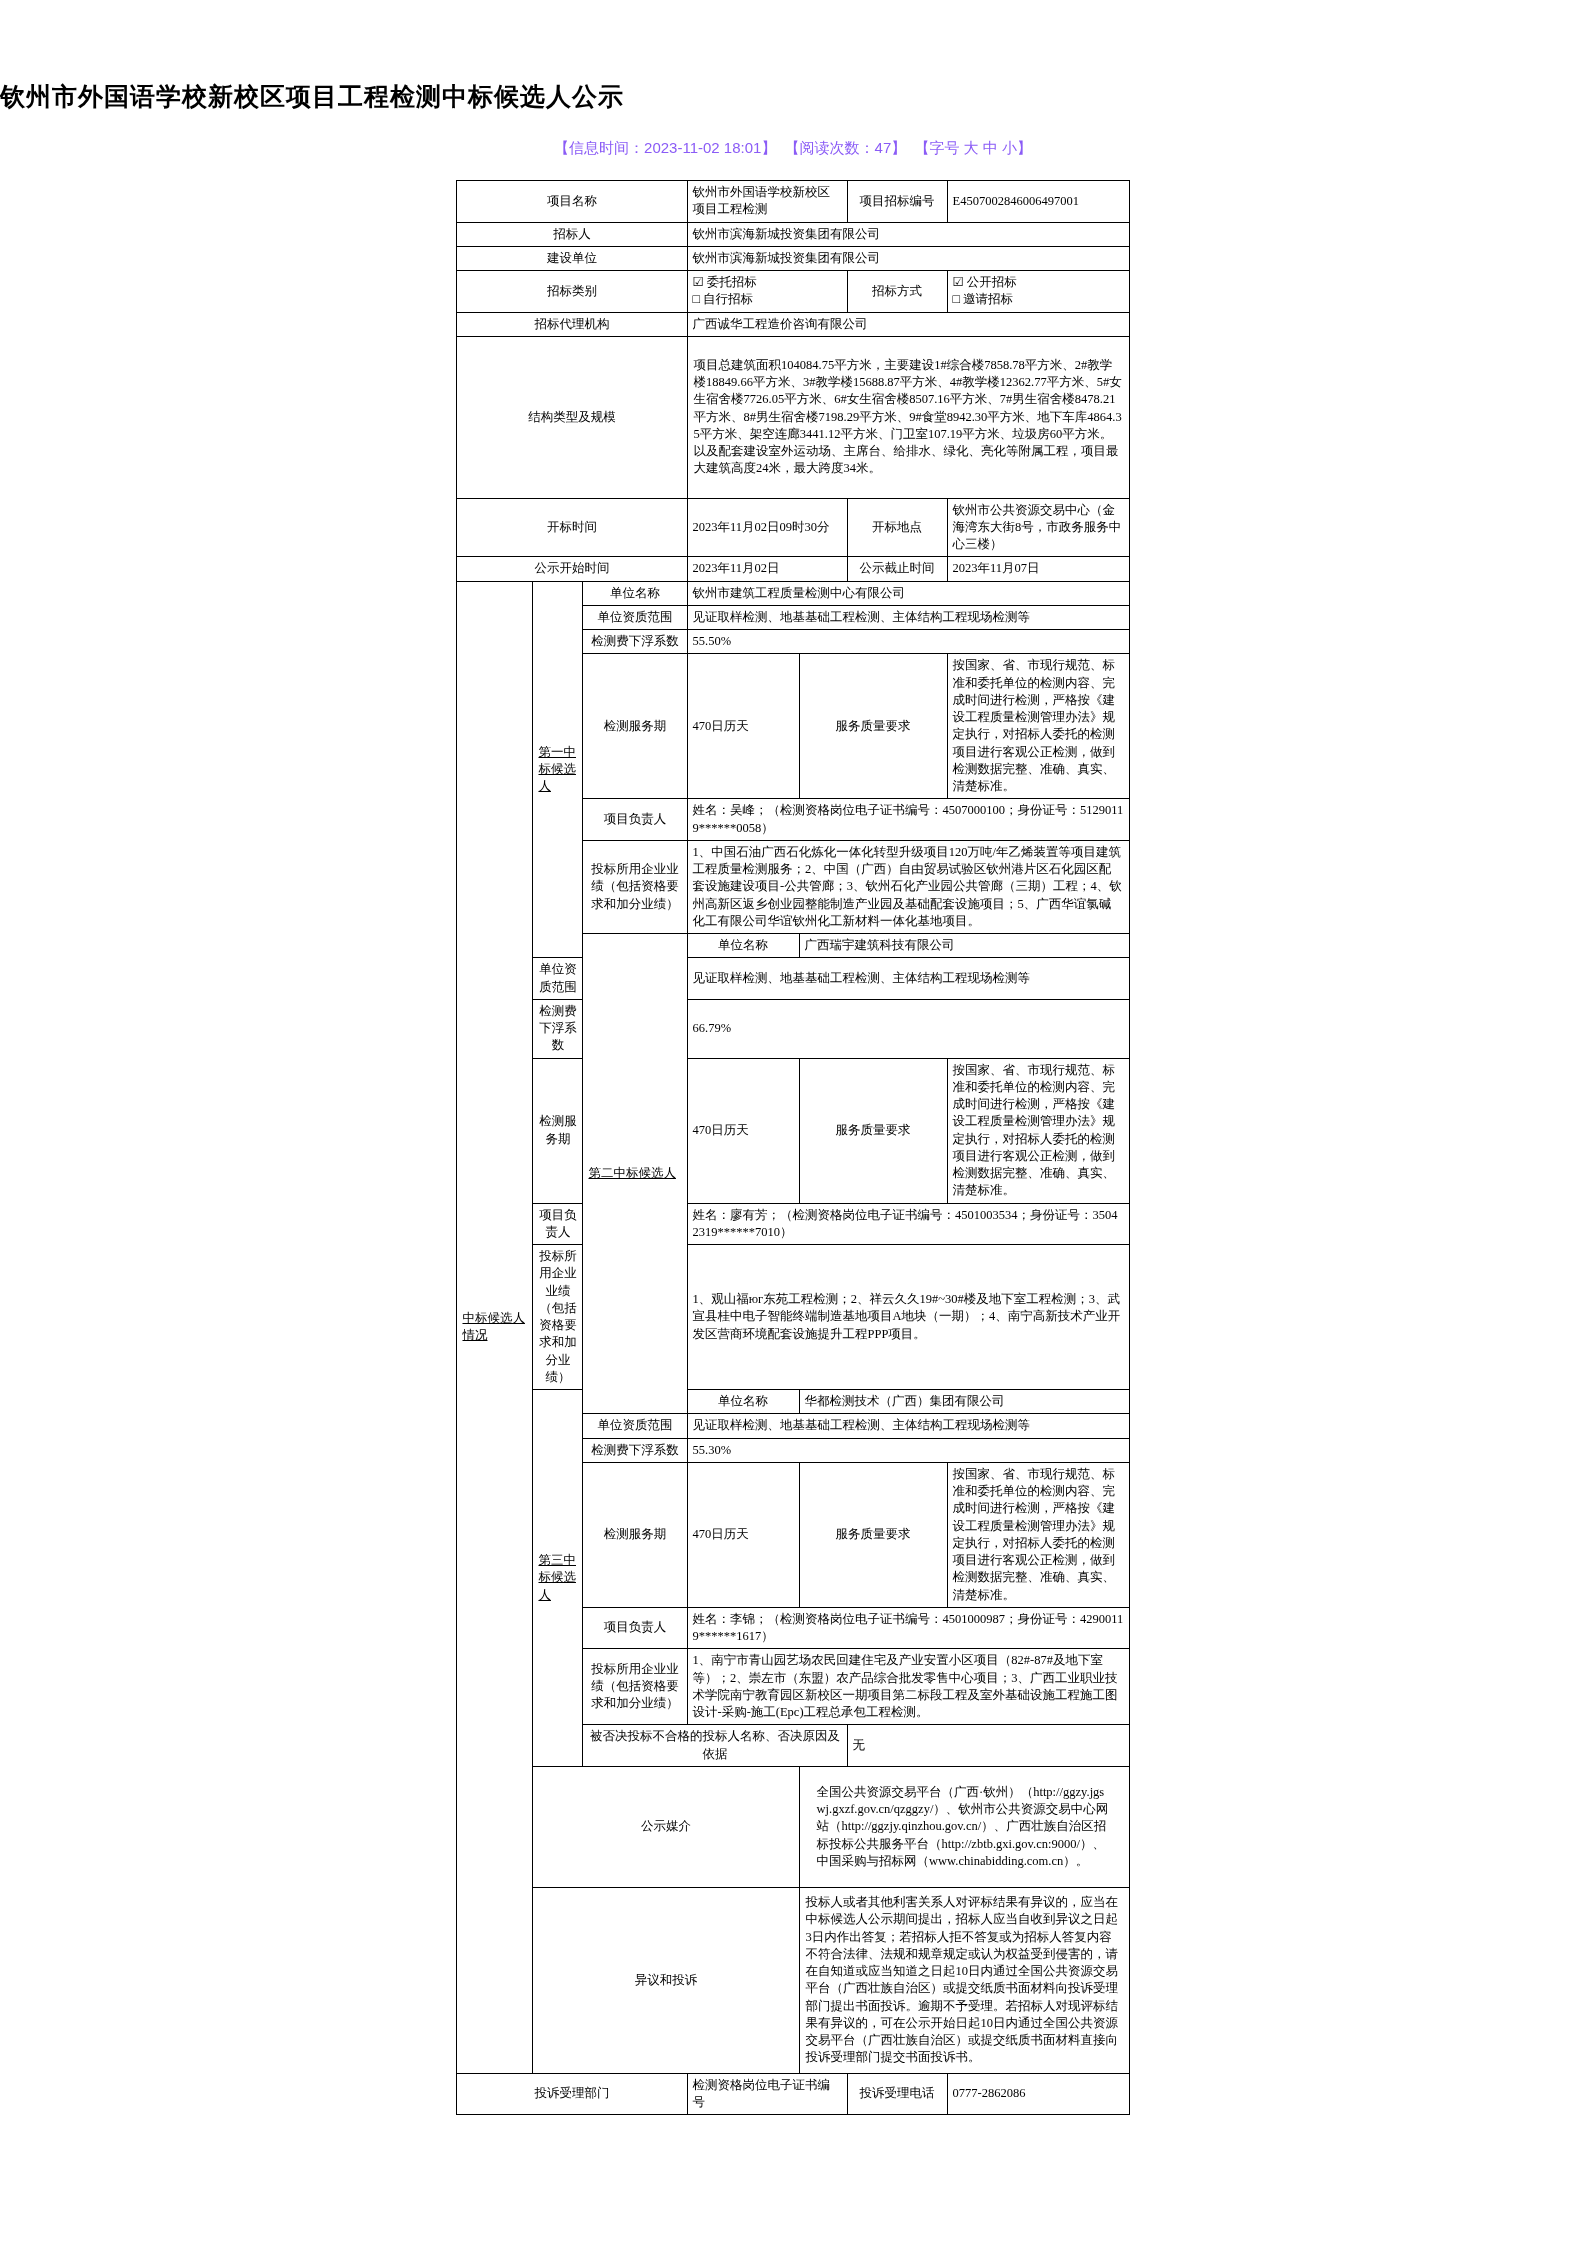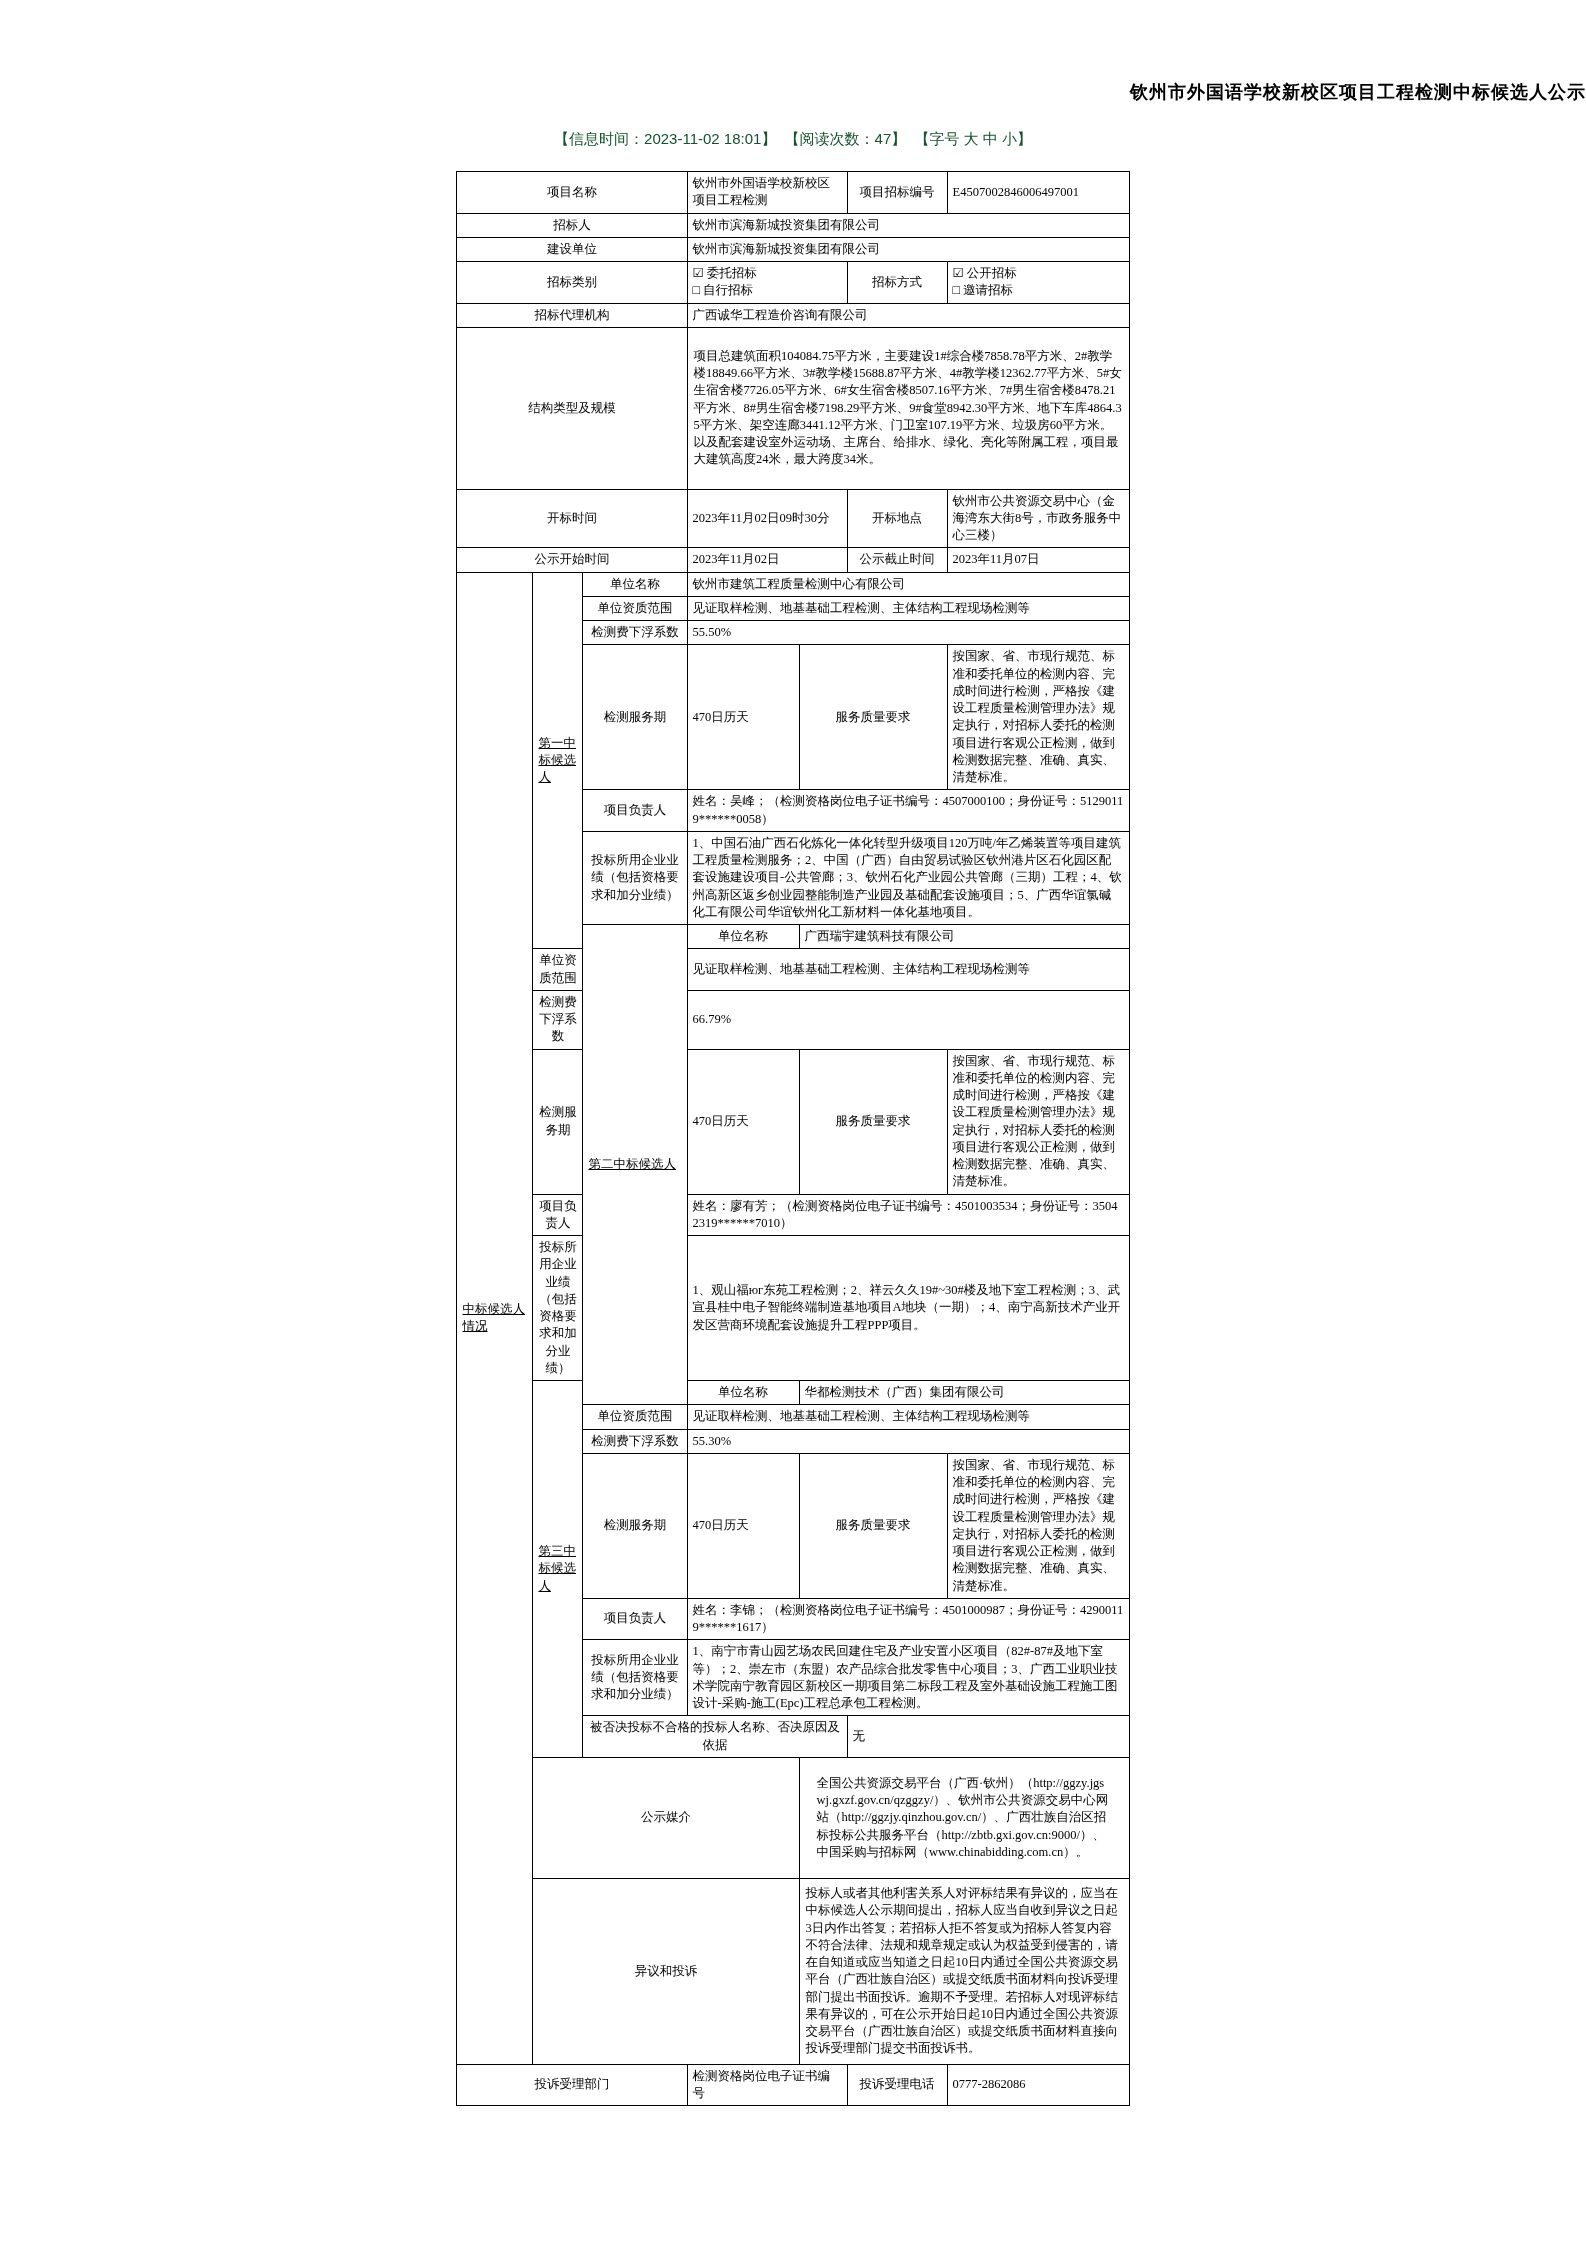--- a/index.html
+++ b/index.html
@@ -13,31 +13,31 @@
     color: #000000;
   }
   .page {
     width: 1586px;
     min-height: 2245px;
     position: relative;
     box-sizing: border-box;
     padding: 60px 0 0 0;
   }
   .doc-title {
-    text-align: right;
+    text-align: left;
     font-family: "Liberation Sans", sans-serif;
     font-weight: bold;
-    font-size: 18px;
+    font-size: 25px;
     letter-spacing: 1px;
     margin: 20px 0 0 0;
   }
   .doc-meta {
     text-align: center;
     font-size: 15px;
-    color: #14532d;
+    color: #8b5cf6;
     margin: 26px 0 22px 0;
     font-family: "Liberation Sans", sans-serif;
   }
   .doc-meta span { margin: 0 2px; }
 
   table.main {
     border-collapse: collapse;
     margin: 0 auto;
     width: 672px;
     table-layout: fixed;

